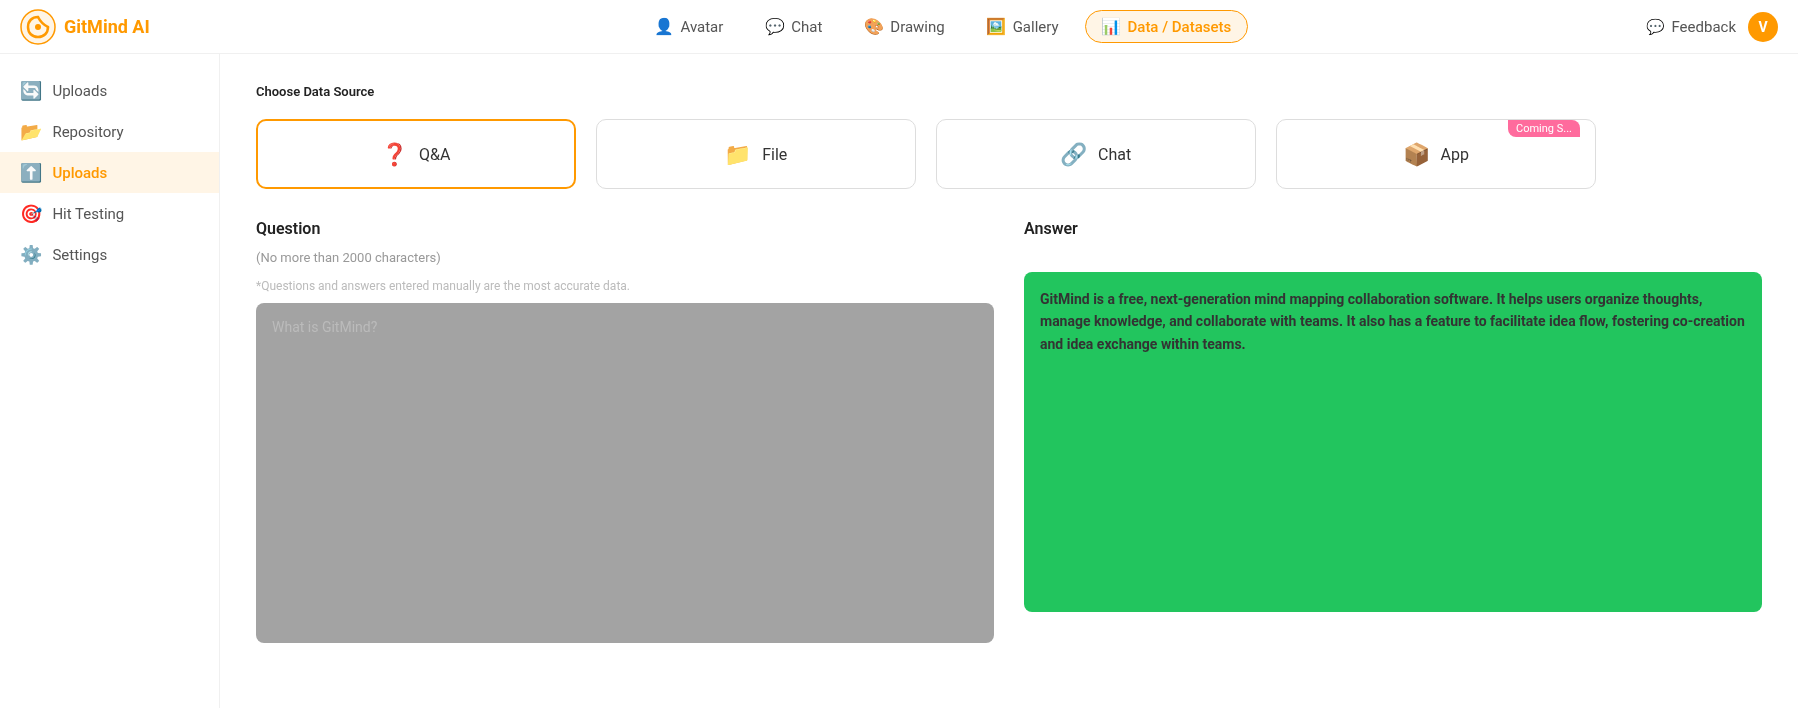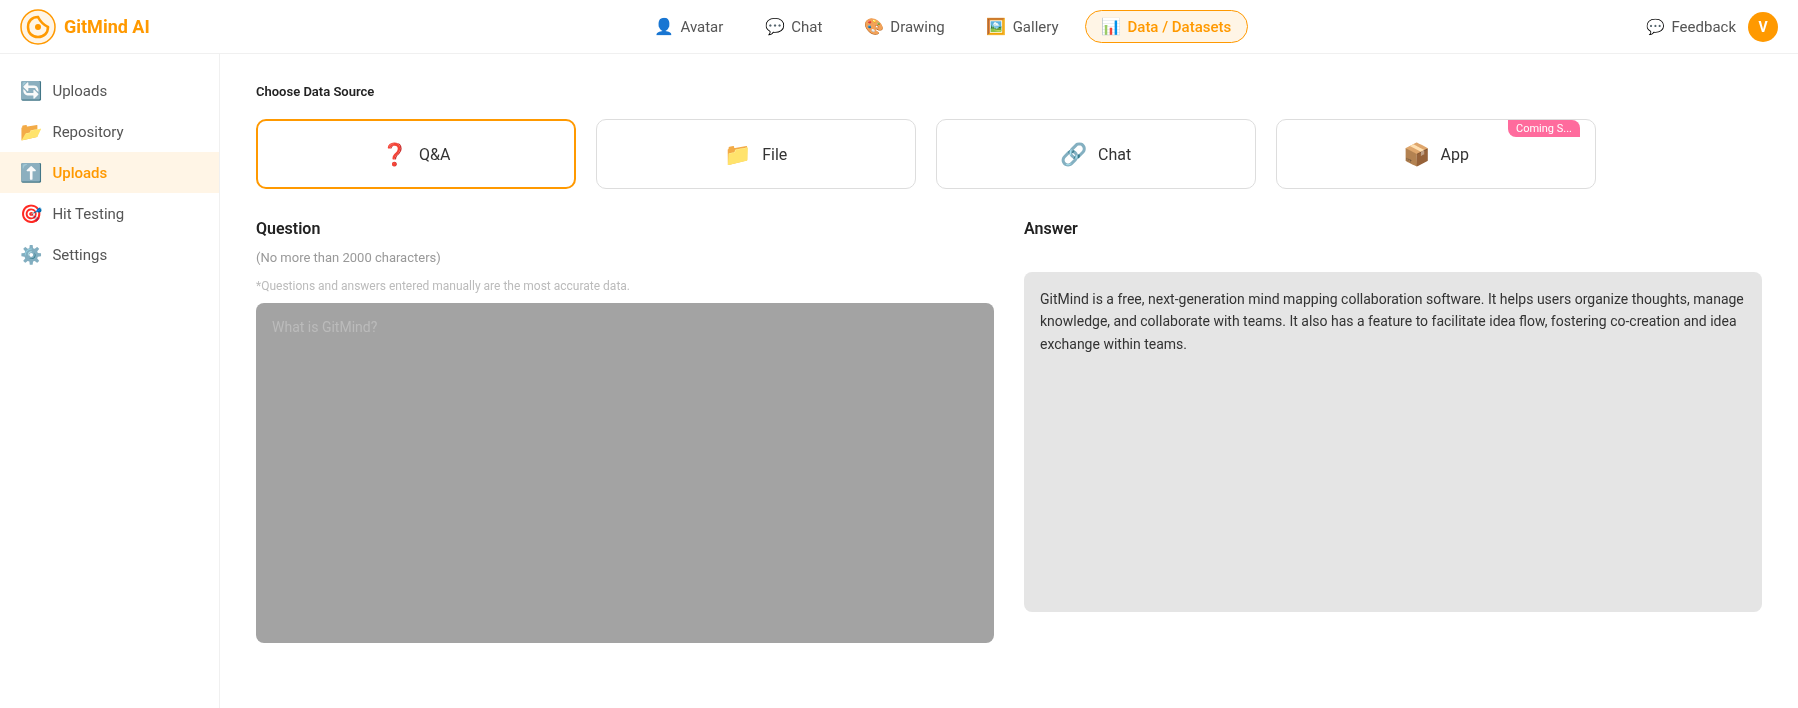--- a/index.html
+++ b/index.html
@@ -198,26 +198,27 @@
       font-size: 14px;
       color: #333;
       resize: none;
       outline: none;
       font-family: inherit;
     }
     .qa-textarea::placeholder { color: #bbb; }
     .answer-box {
       width: 100%;
       min-height: 340px;
-      background: #e5e5e5;
+      background: #22c55e;
       border-radius: 8px;
       padding: 16px;
       font-size: 14px;
       color: #333;
       line-height: 1.6;
+      font-weight: bold;
     }
   </style>
 </head>
 <body>
 
 <header class="header">
   <div class="logo-area">
     <svg class="logo-icon" viewBox="0 0 36 36">
       <circle cx="18" cy="18" r="17" fill="#fff5e6" stroke="#f90" stroke-width="1.5"></circle>
       <path d="M18 8 C12 8, 8 12, 8 18 C8 24, 12 28, 18 28 C24 28, 28 24, 28 18" stroke="#f90" stroke-width="2.5" fill="none" stroke-linecap="round"></path>

